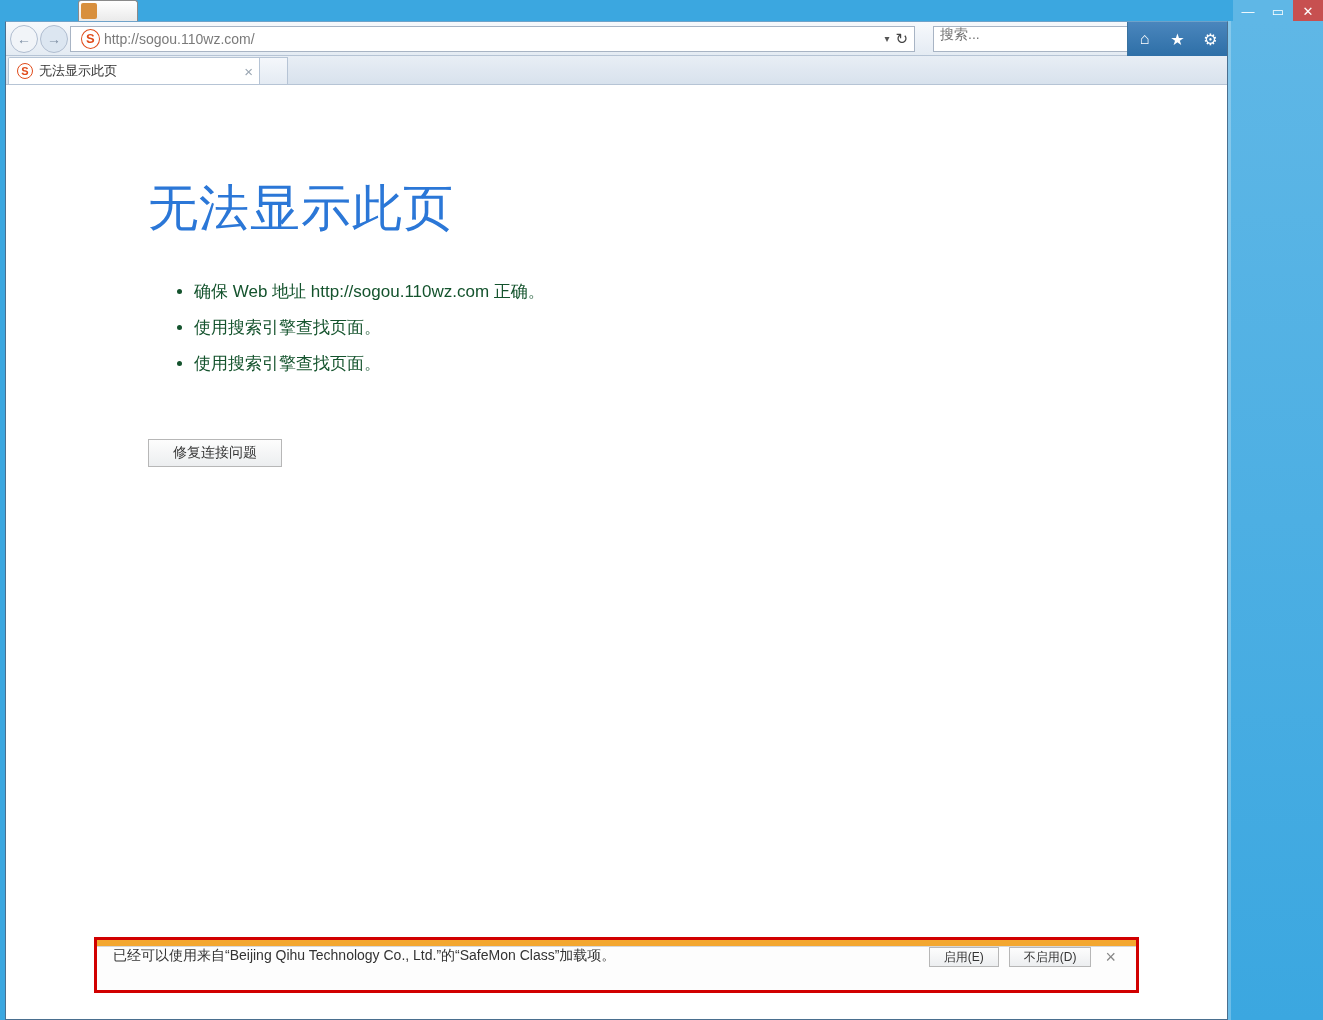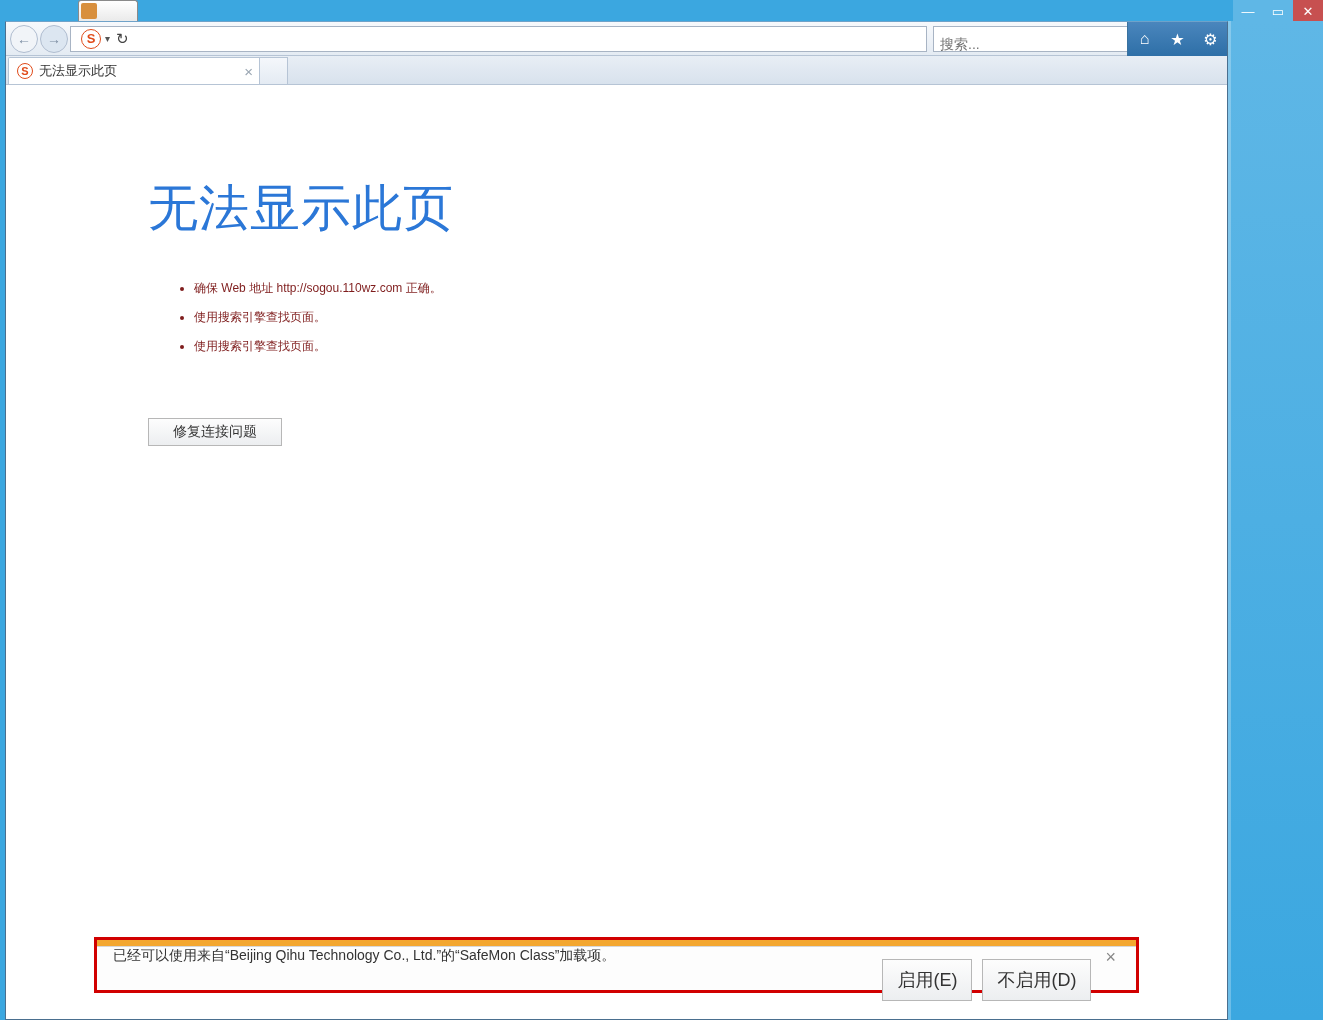--- a/index.html
+++ b/index.html
@@ -41,21 +41,21 @@
     display:flex;align-items:center;justify-content:center;margin:0 4px;background:#fff;color:#e04b1a;font-weight:bold;font-size:13px;
   }
   .addr {
     flex:1; height:26px; background:#fff; border:1px solid #a8b4c4;
     display:flex; align-items:center; padding:0 6px; position:relative;
   }
   .addr input { border:none; outline:none; width:100%; font-size:14px; color:#7a7a7a; background:transparent;}
   .addr-icons { display:flex; gap:6px; color:#555; font-size:13px; align-items:center;}
   .addr-dd { font-size:10px; color:#555; }
   .refresh-ic{ font-size:15px; color:#444;}
-  .searchbox { width:290px; height:26px; background:#fff; border:1px solid #a8b4c4; display:flex; align-items:flex-start; padding:9px 6px; margin-left:4px;}
+  .searchbox { width:290px; height:26px; background:#fff; border:1px solid #a8b4c4; display:flex; align-items:flex-end; padding:9px 6px; margin-left:16px;}
   .searchbox input { border:none; outline:none; flex:1; font-size:14px; color:#7a7a7a; background:transparent;}
   .search-icons { display:flex; gap:4px; color:#555; align-items:center;}
   .iconbtn { width:22px; height:22px; display:flex; align-items:center; justify-content:center; color:#fff; font-size:16px; }
   .rt-strip{
     position:absolute; right:0; top:0; height:34px; width:100px;
     background:linear-gradient(#4a86bd,#2e6fa7); display:flex; align-items:center; justify-content:space-around;
     border-left:1px solid #3a729f;
   }
 
   
@@ -70,39 +70,39 @@
   .tab .close{ position:absolute; right:6px; top:5px; font-size:15px; color:#9aa6b2;}
   .newtab{ width:28px; height:27px; background:linear-gradient(#f4f7fb,#e4ebf3); border:1px solid #b6c4d5; border-bottom:none; border-left:none;}
 
   
   .page { position:absolute; left:0; top:63px; right:0; bottom:0; background:#fff; overflow:hidden;}
   .err {
     position:absolute; left:142px; top:90px; width:900px;
   }
   .err h1{ font-size:50px; font-weight:400; color:#2b77d7; letter-spacing:1px; margin-bottom:38px;}
   .err ul{ list-style:disc; margin-left:46px;}
-  .err li{ font-size:12px; color:#7f1d1d; line-height:1.4; margin-bottom:12px;}
+  .err li{ font-size:17px; color:#14532d; line-height:1.4; margin-bottom:12px;}
   .fixbtn{
     margin-top:52px; height:28px; padding:0 24px; font-size:14px; color:#333;
     background:linear-gradient(#fdfdfd,#eceef0); border:1px solid #b7b7b7;
   }
 
   
   .notif-outer{
     position:absolute; left:88px; right:88px; bottom:26px; border:3px solid #d10000;
   }
   .notif-top{ height:6px; background:#f3a730;}
   .notif{
     height:44px; background:#fdfdfd; border-top:1px solid #d7d7d7;
     display:flex; align-items:flex-start; padding:0 16px; gap:10px;
   }
   .notif-text{ flex:1; font-size:14px; color:#333;}
   .nbtn{
-    height:42px; padding:0 14px; font-size:18px; color:#333;
-    background:linear-gradient(#fdfdfd,#eceef0); border:1px solid #b7b7b7;margin-top:12px;
+    height:20px; padding:0 14px; font-size:12px; color:#333;
+    background:linear-gradient(#fdfdfd,#eceef0); border:1px solid #b7b7b7;
   }
   .nx{ color:#888; font-size:18px; padding:0 4px;}
 
   
   .rightedge{ position:absolute; right:0; top:21px; width:95px; height:999px; background:linear-gradient(#5fb7e6,#3ba7e0);}
   .rightedge-stripe{ position:absolute; left:0; top:0; width:3px; height:100%; background:rgba(255,255,255,.25);}
 </style>
 </head>
 <body>
 
@@ -125,20 +125,21 @@
   <div class="navrow">
     <div class="navbtn">
         <span>←</span>
       </div>
     <div class="navbtn navbtn-fwd">
         <span>→</span>
       </div>
 
     <div class="addr">
       <div class="siteicon">S</div>
+      <input value="http://sogou.110wz.com/" style="">
       <div class="addr-icons">
         <span class="addr-dd">▾</span>
         <span class="refresh-ic">↻</span>
       </div>
     </div>
 
     <div class="searchbox">
       <input placeholder="搜索..." style="">
       <div class="search-icons">
         <span>🔍</span>

